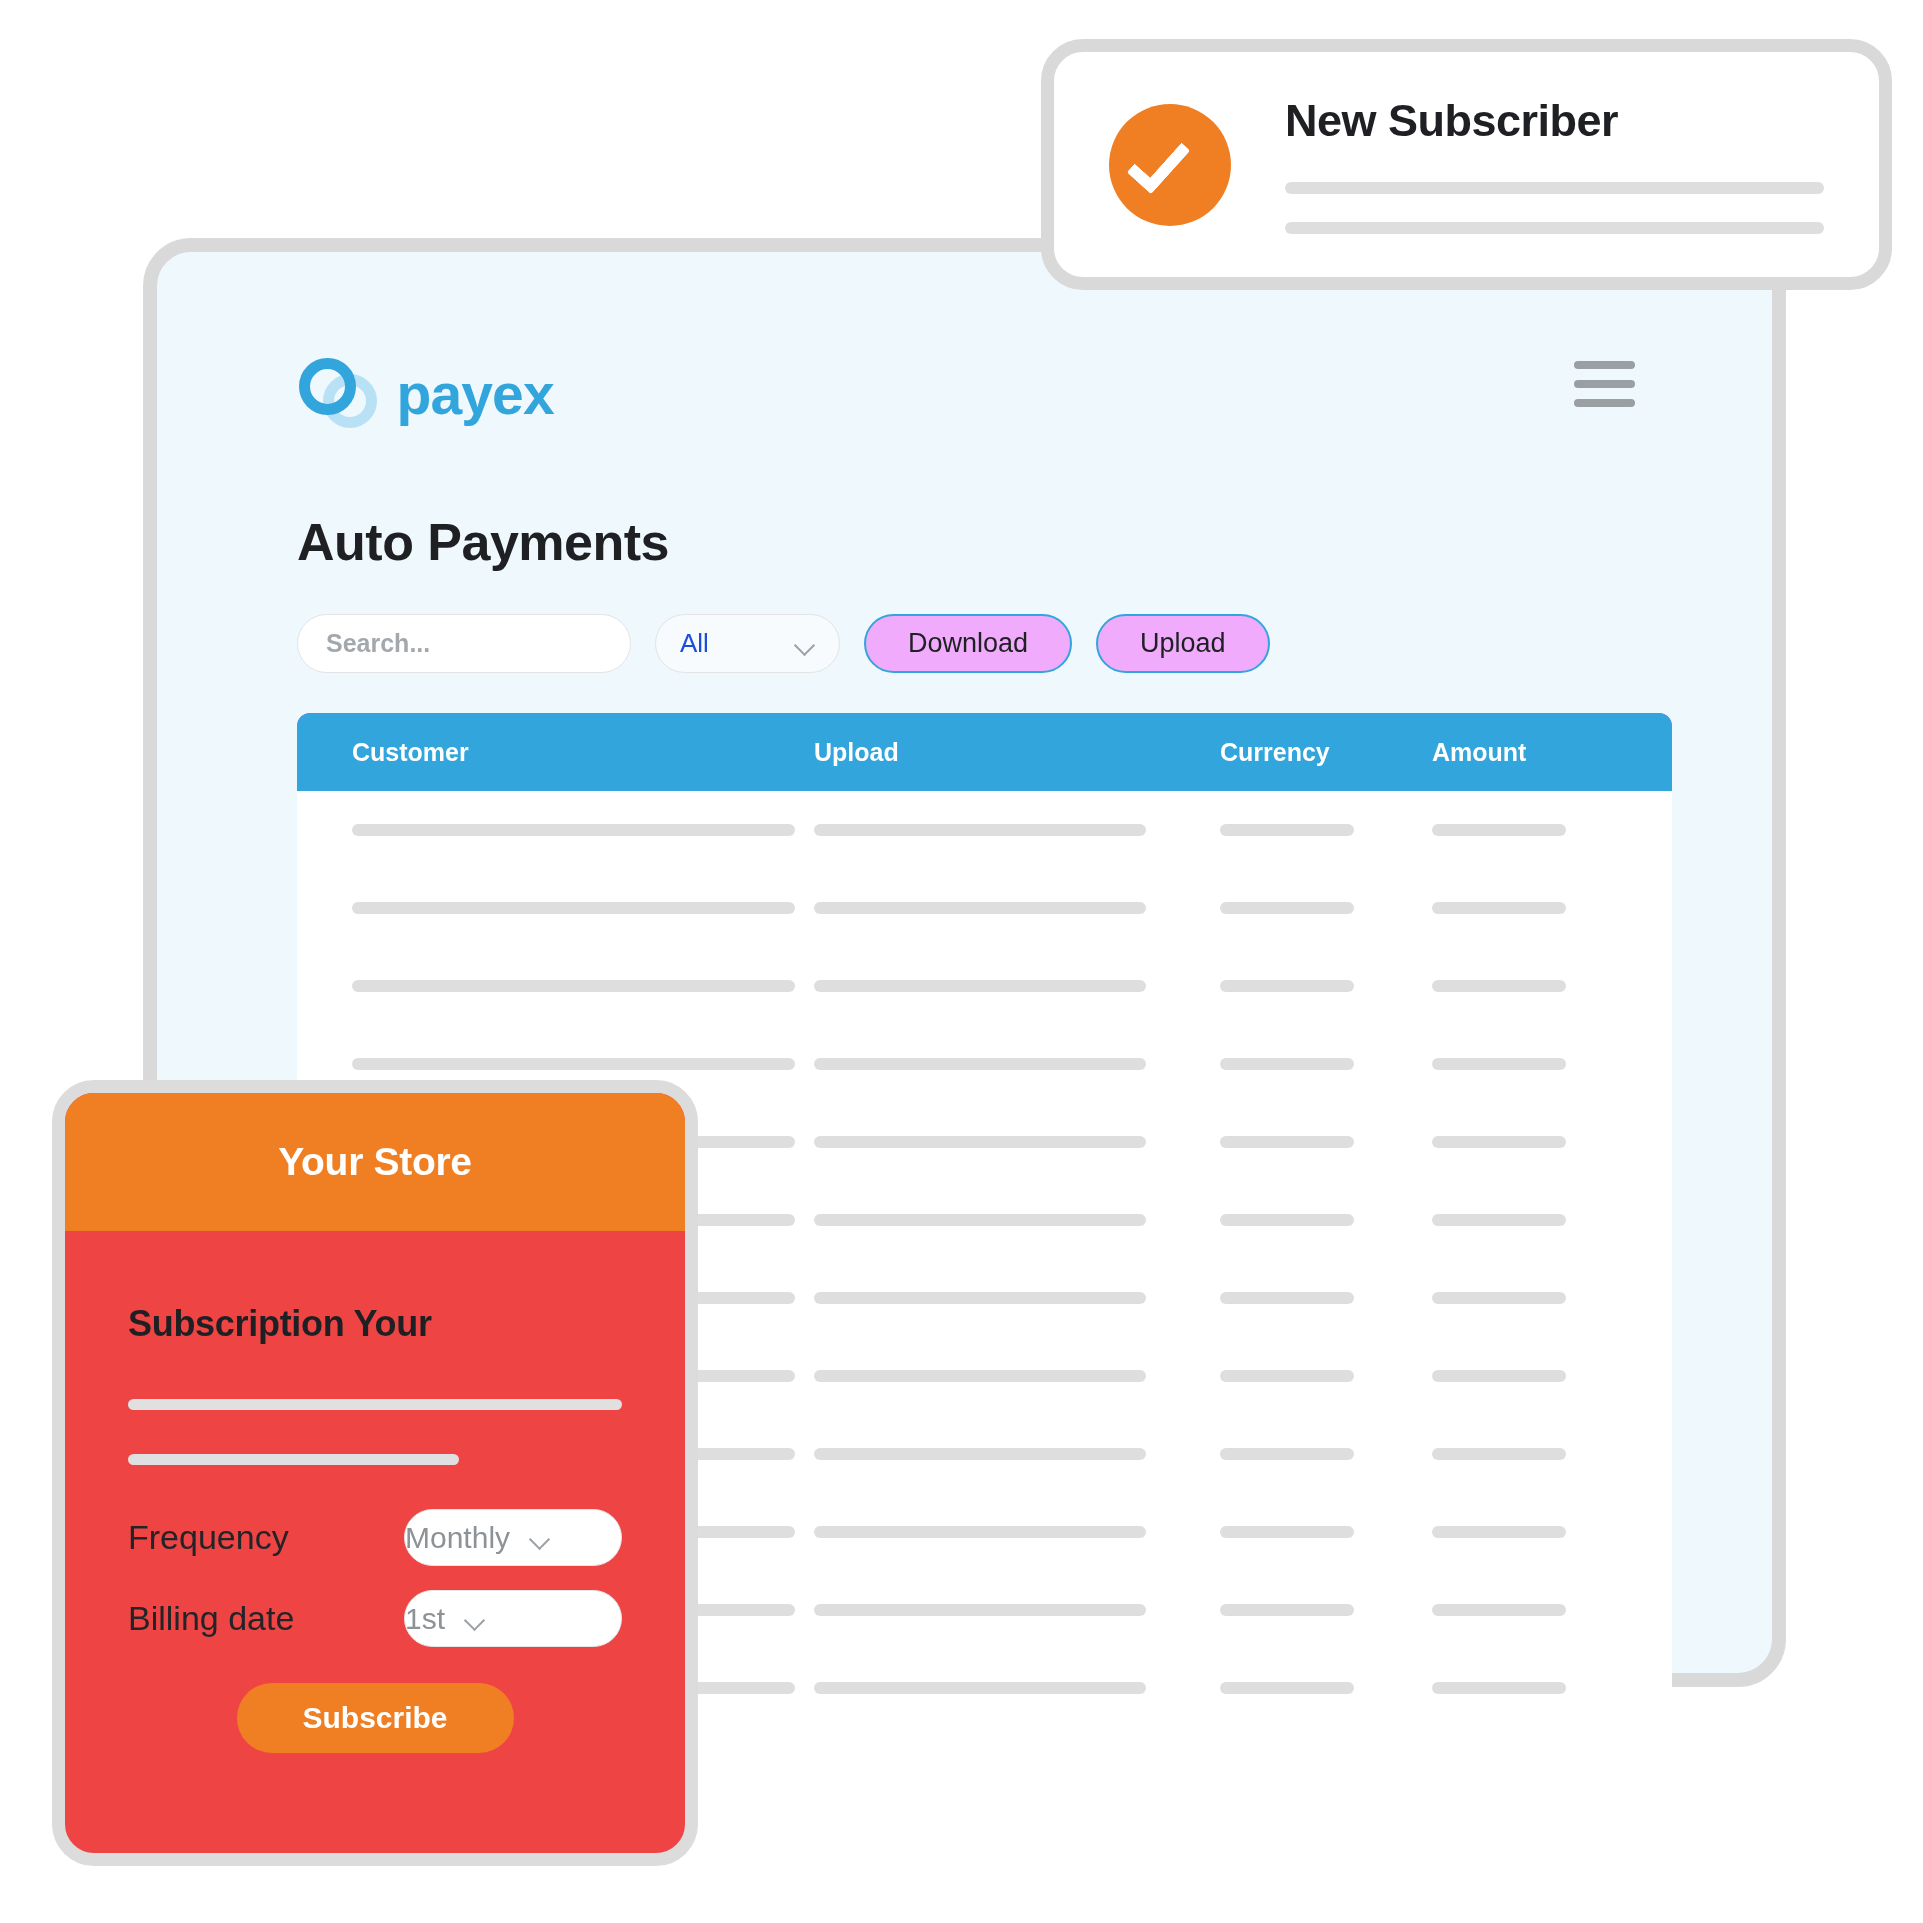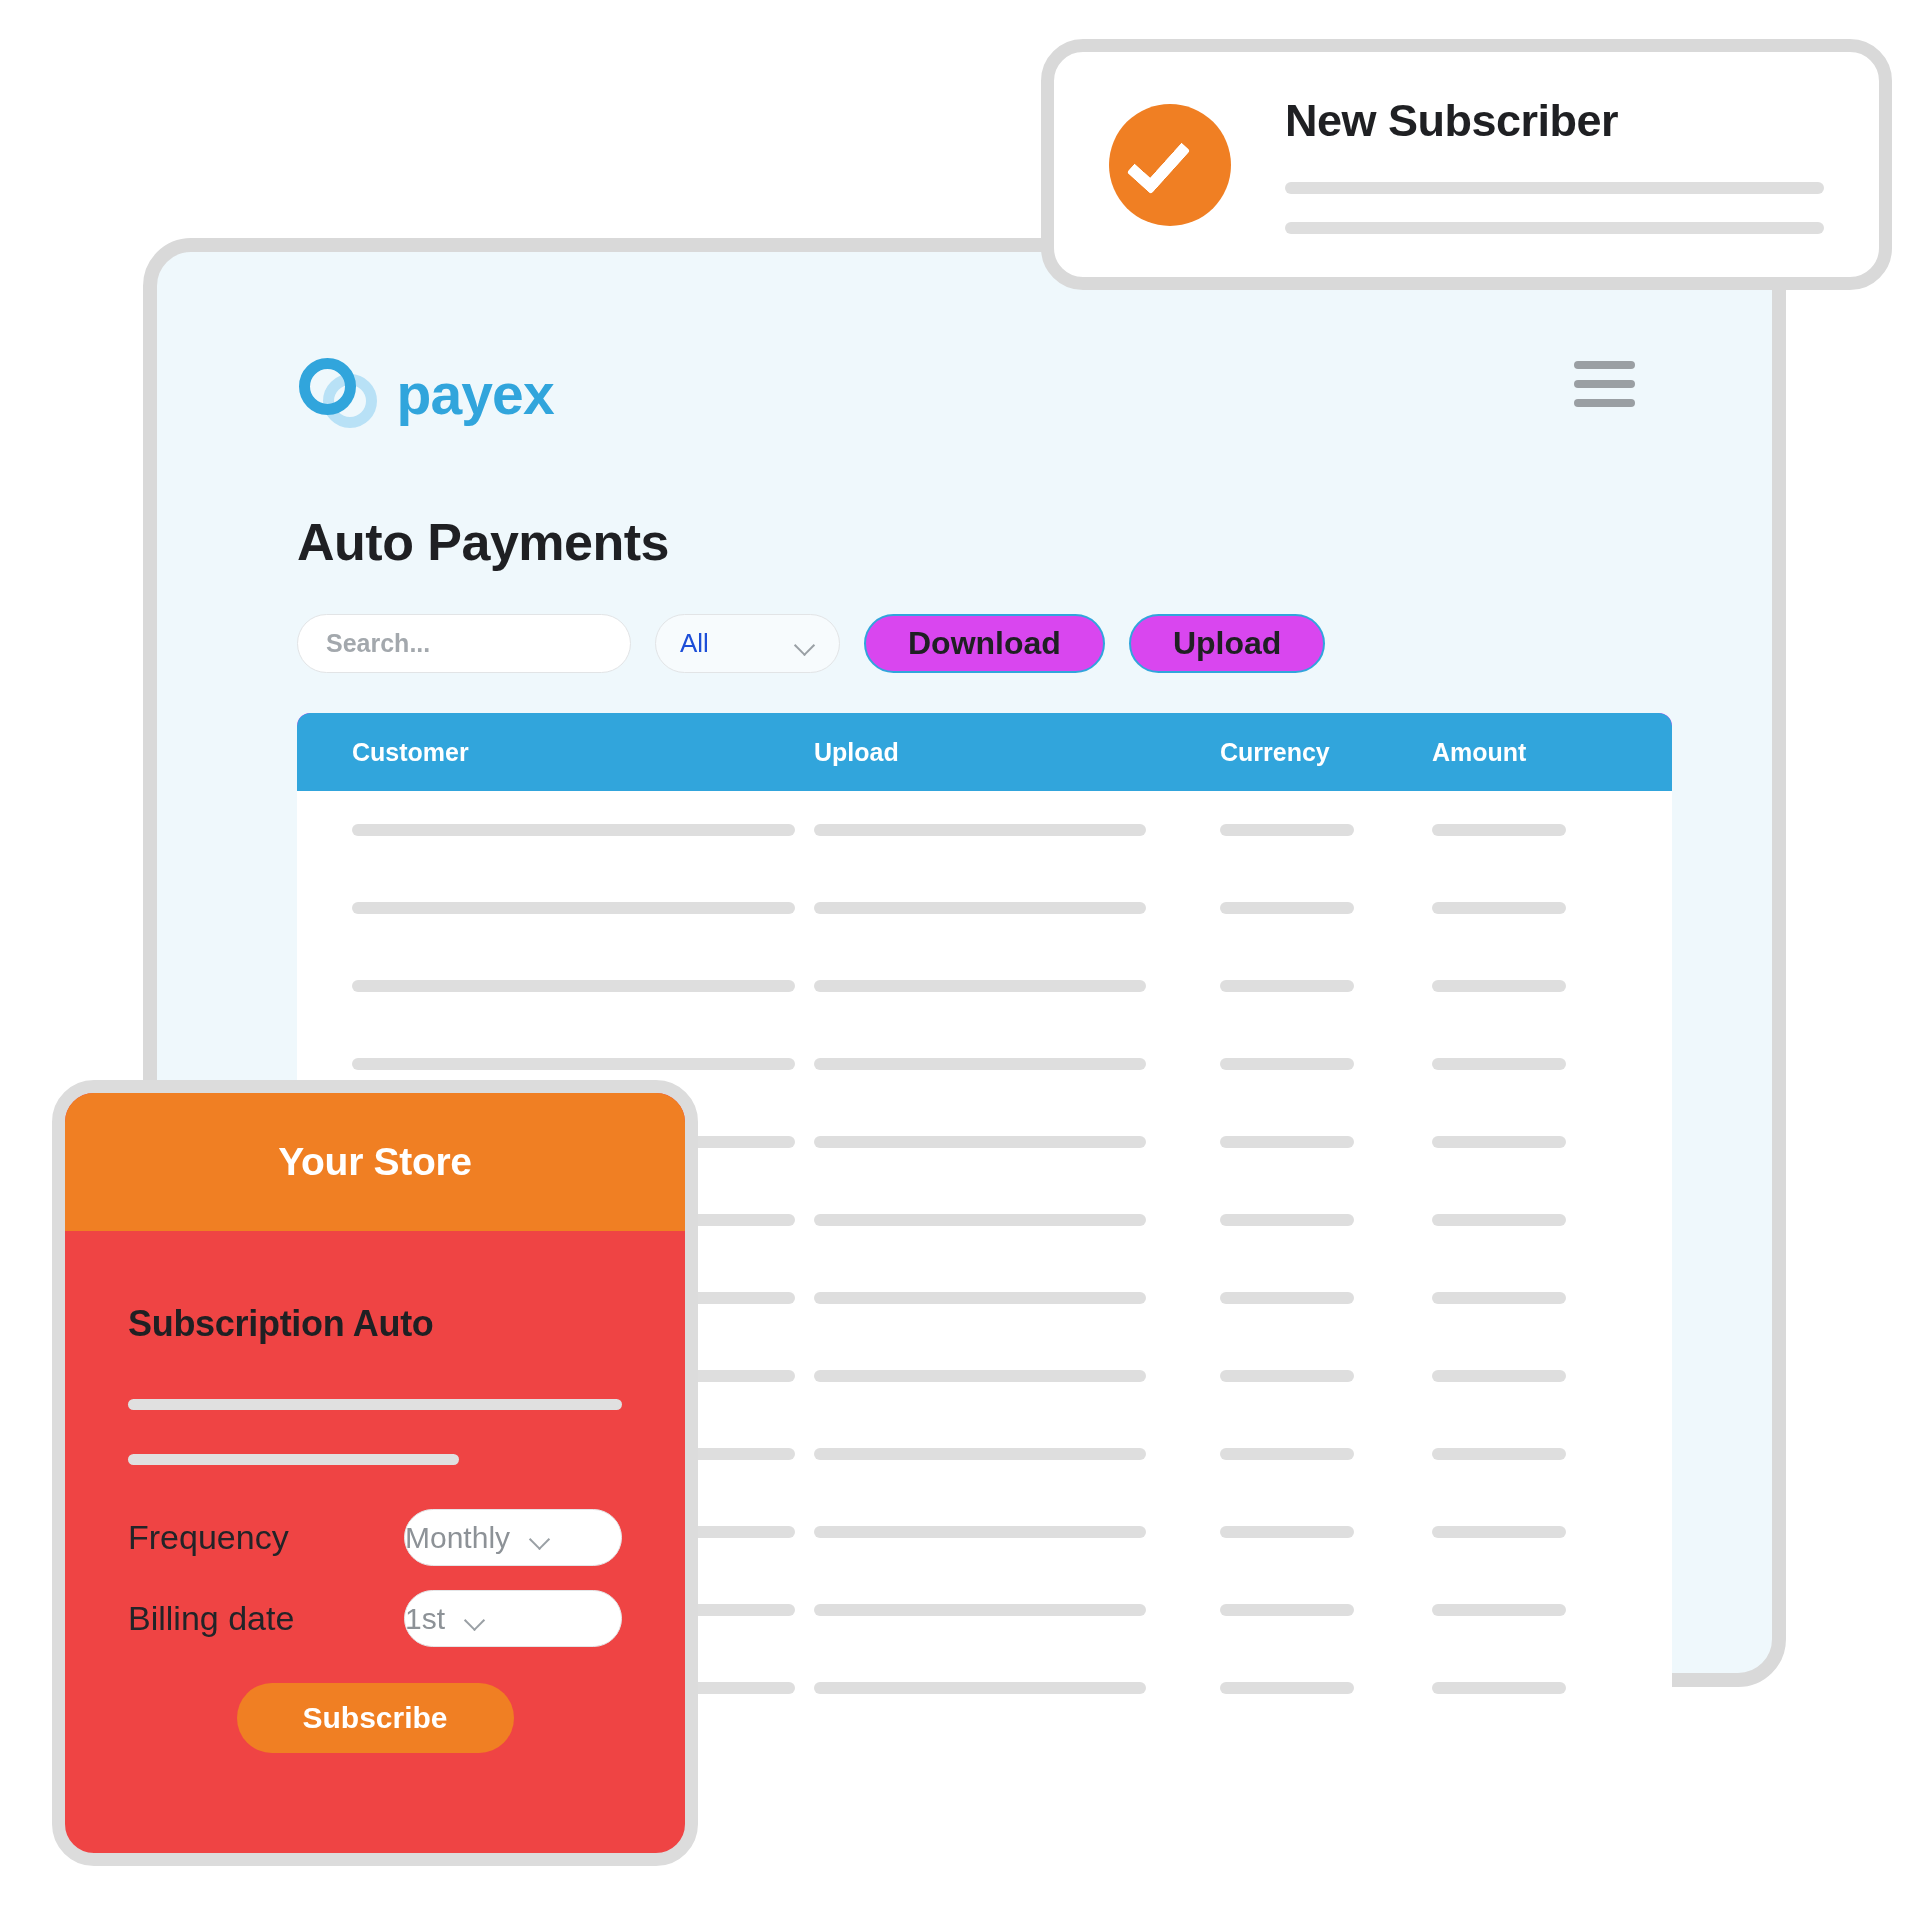--- a/index.html
+++ b/index.html
@@ -160,25 +160,25 @@
     position: absolute;
     left: 1.8px; top: 0;
     width: 13px; height: 13px;
     border-right: 2.8px solid #9aa0a5;
     border-bottom: 2.8px solid #9aa0a5;
     transform: rotate(45deg);
   }
 
   .action-btn {
     border: 2.3px solid #31a5dc;
-    background: #d946ef;
+    background: #f0abfc;
     padding: 0 42px;
     justify-content: center;
-    font-size: 32px;
-    font-weight: bold;
+    font-size: 27px;
+    font-weight: normal;
     color: #1f2023;
     cursor: pointer;
   }
 
   
   #payments-table {
     position: absolute;
     left: 140px;
     top: 461px;
     width: 1375px;
@@ -586,21 +586,21 @@
     <div class="ph-line"></div>
     <div class="ph-line"></div>
   </div>
 </div>
 
 <div id="store-card">
   <div id="store-header">
     <span id="store-title">Your Store</span>
   </div>
   <div id="store-body">
-    <div id="plan-heading">Subscription Auto</div>
+    <div id="plan-heading">Subscription Your</div>
 
     <div id="plan-placeholders">
         <div class="ph-line" style="width: 100%;"></div>
         <div class="ph-line" style="width: 67%;"></div>
       </div>
 
     <div id="plan-fields">
       <div class="field-row">
         <span class="field-label">Frequency</span>
         <span class="field-select">

